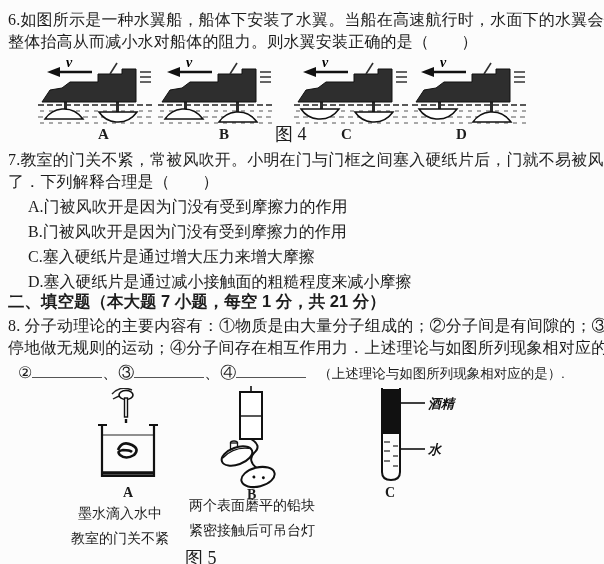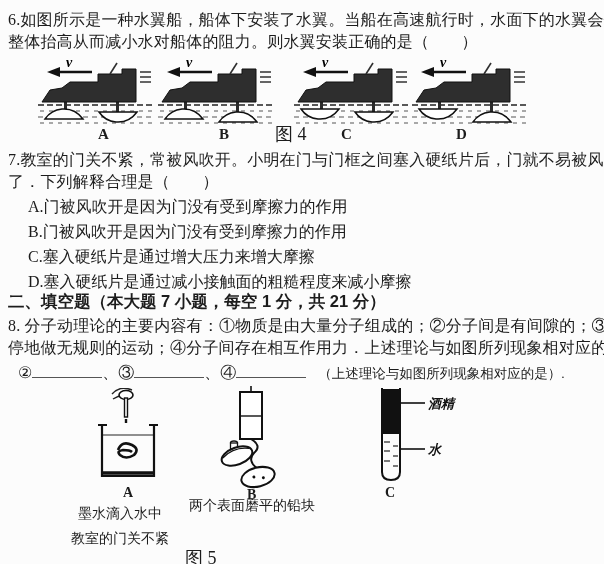--- a/index.html
+++ b/index.html
@@ -217,18 +217,19 @@
     <div class="f5label" style="left:123px;top:99px">A</div>
     <div class="f5label" style="left:247px;top:101px">B</div>
     <div class="f5label" style="left:385px;top:99px">C</div>
 
     <div class="f5cap" style="left:40px;top:115px">
       <div>墨水滴入水中</div>
       <div>教室的门关不紧</div>
     </div>
     <div class="f5cap" style="left:172px;top:107px">
       <div>两个表面磨平的铅块</div>
+      <div>紧密接触后可吊台灯</div>
     </div>
 
     <div class="figcap" style="left:185px;top:160px;width:80px;text-align:left">图 5</div>
   </div>
 
 </div>
 
 </body></html>

